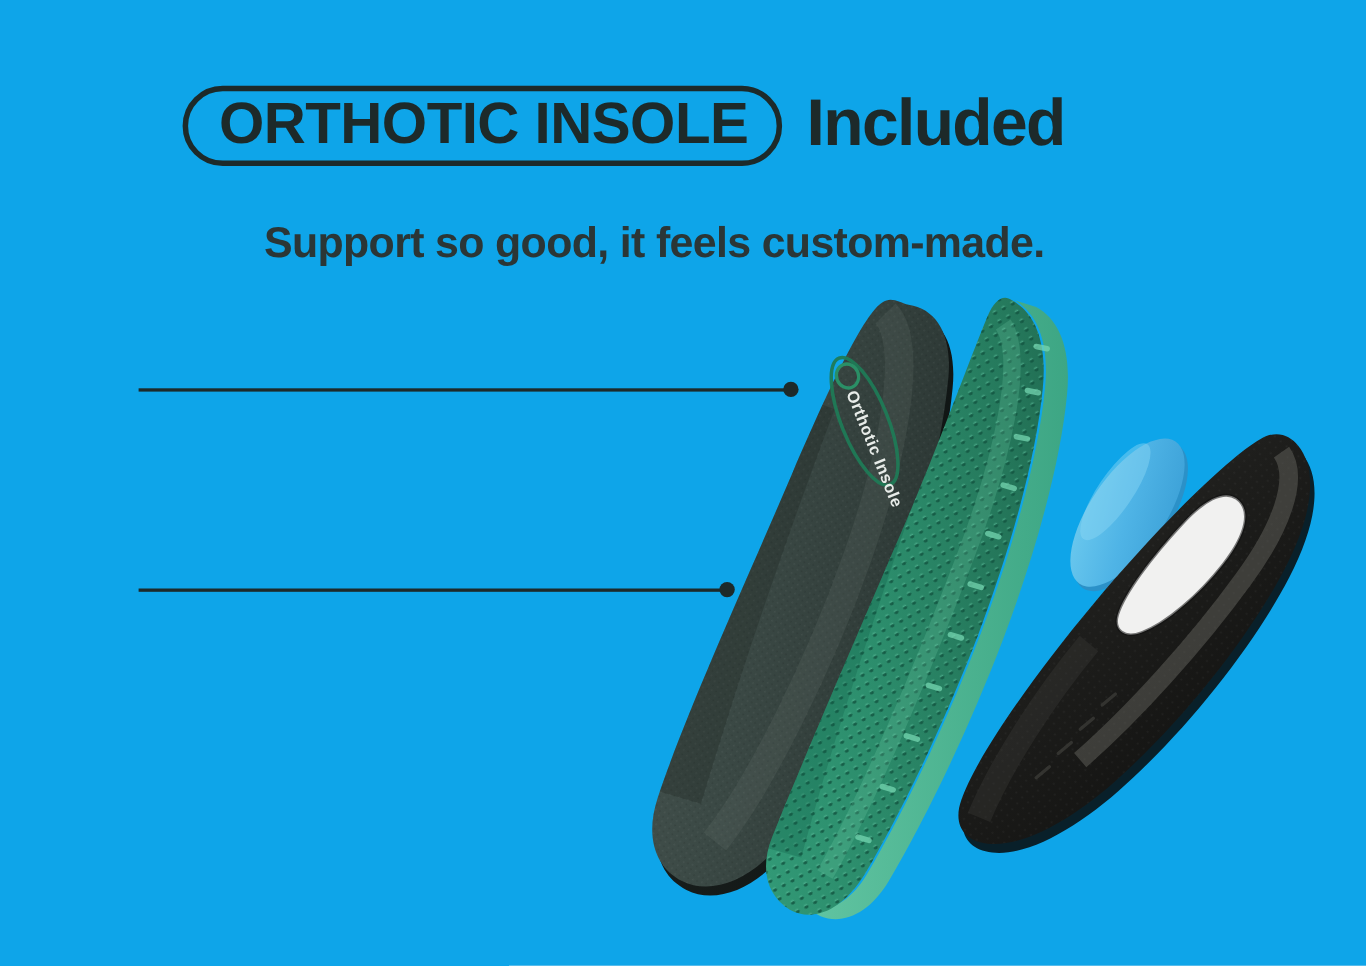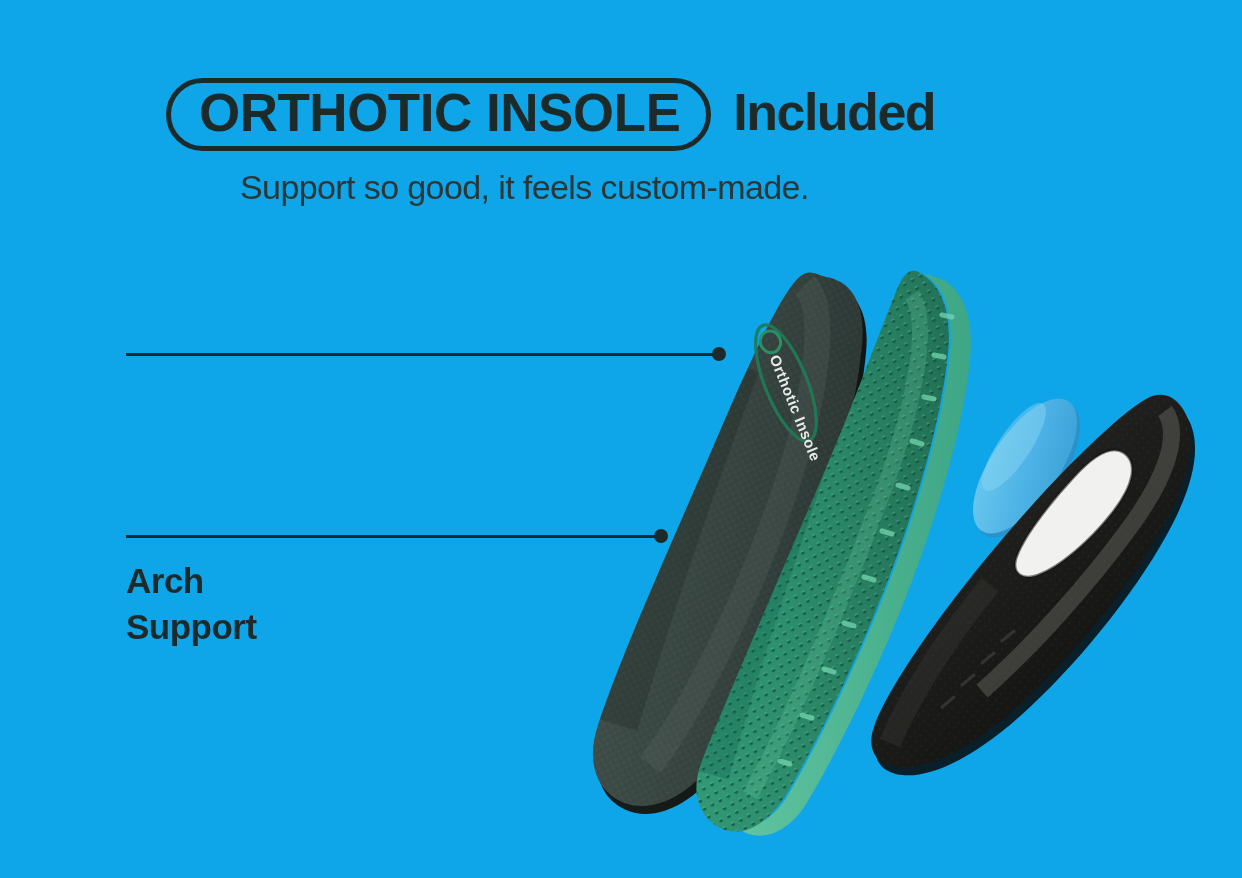--- a/index.html
+++ b/index.html
@@ -50,35 +50,35 @@
     font-size: 53px;
     font-weight: 700;
     letter-spacing: -0.5px;
     line-height: 1;
     color: #1d2a2a;
     white-space: nowrap;
     transform: translateY(-2px);
   }
 
   .included-text {
-    font-size: 52px;
+    font-size: 60px;
     font-weight: 700;
     letter-spacing: -1.5px;
     line-height: 1;
     color: #1d2a2a;
     white-space: nowrap;
     transform: translateY(-3px);
   }
 
   .subtitle {
     position: absolute;
     left: 240px;
-    top: 168px;
-    font-size: 34px;
-    font-weight: 400;
+    top: 200px;
+    font-size: 39px;
+    font-weight: 700;
     letter-spacing: -0.6px;
     color: #2b3636;
     white-space: nowrap;
   }
 
   
   .feature {
     position: absolute;
     left: 126px;
   }
@@ -163,22 +163,20 @@
       <div class="feature-line"></div>
       <div class="feature-dot"></div>
     </div>
   </div>
 
   <div class="feature" id="feature-1">
     <div class="feature-line-wrap">
       <div class="feature-line"></div>
       <div class="feature-dot"></div>
     </div>
-    <div class="feature-label">Arch
-Support</div>
   </div>
 
 
   <div id="product">
     <svg viewBox="0 0 620 590" xmlns="http://www.w3.org/2000/svg">
       <defs>
 
         <linearGradient id="gTop" x1="0" y1="0" x2="1" y2="0.35">
           <stop offset="0" stop-color="#46534f"></stop>
           <stop offset="0.45" stop-color="#3b4945"></stop>

